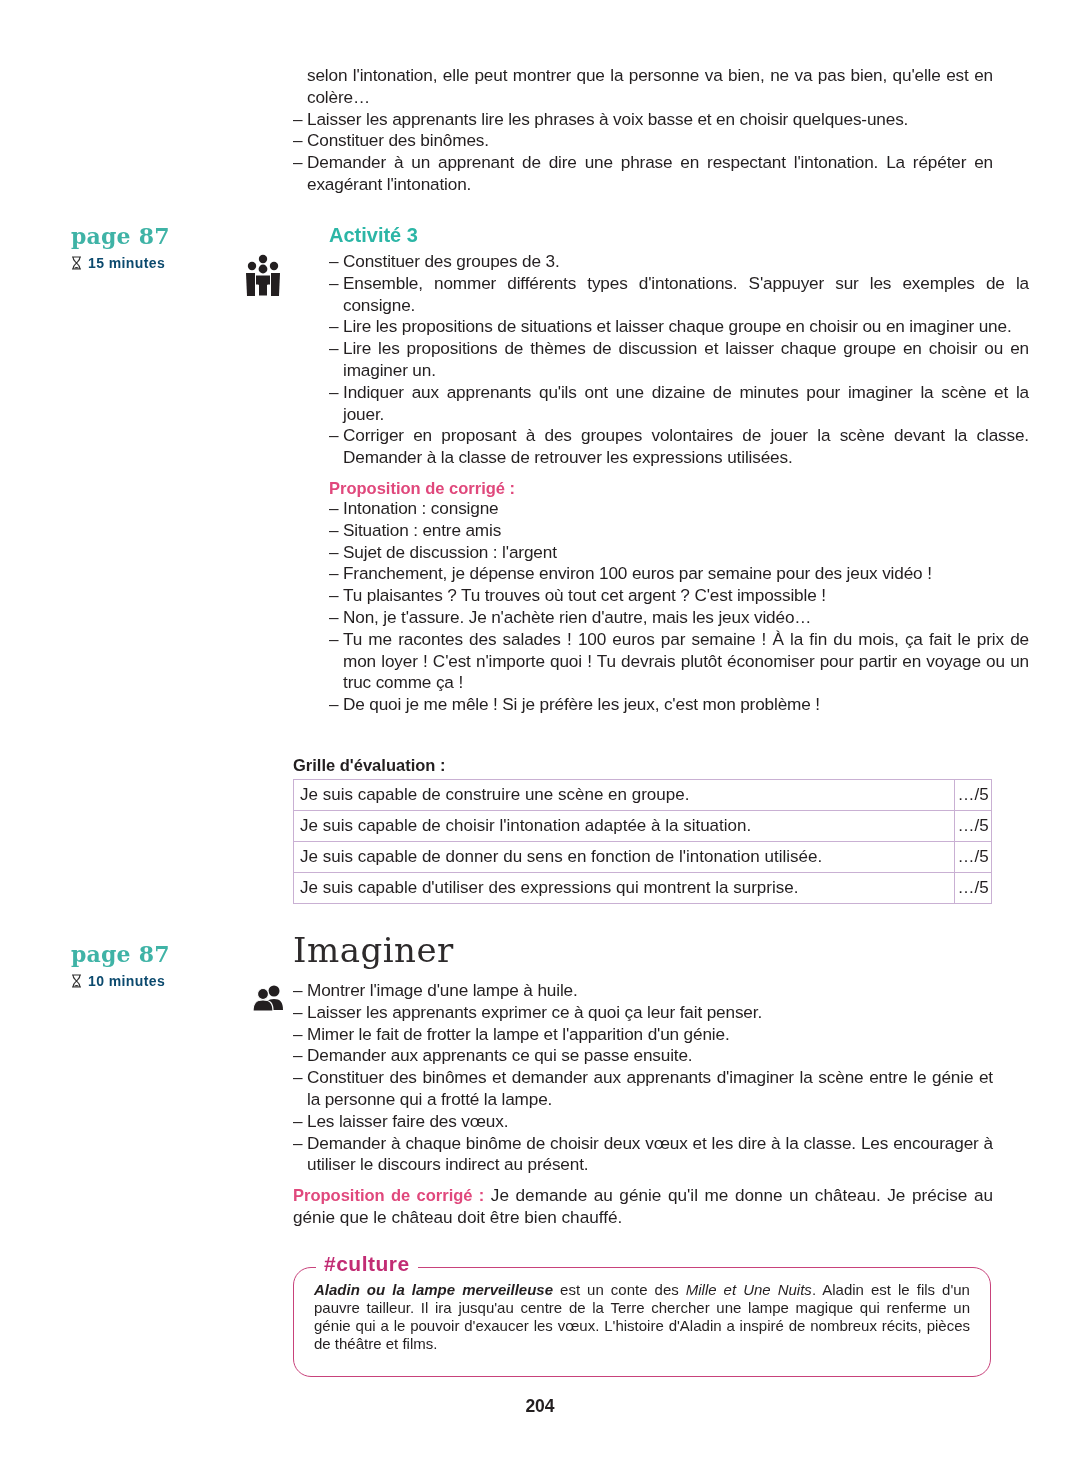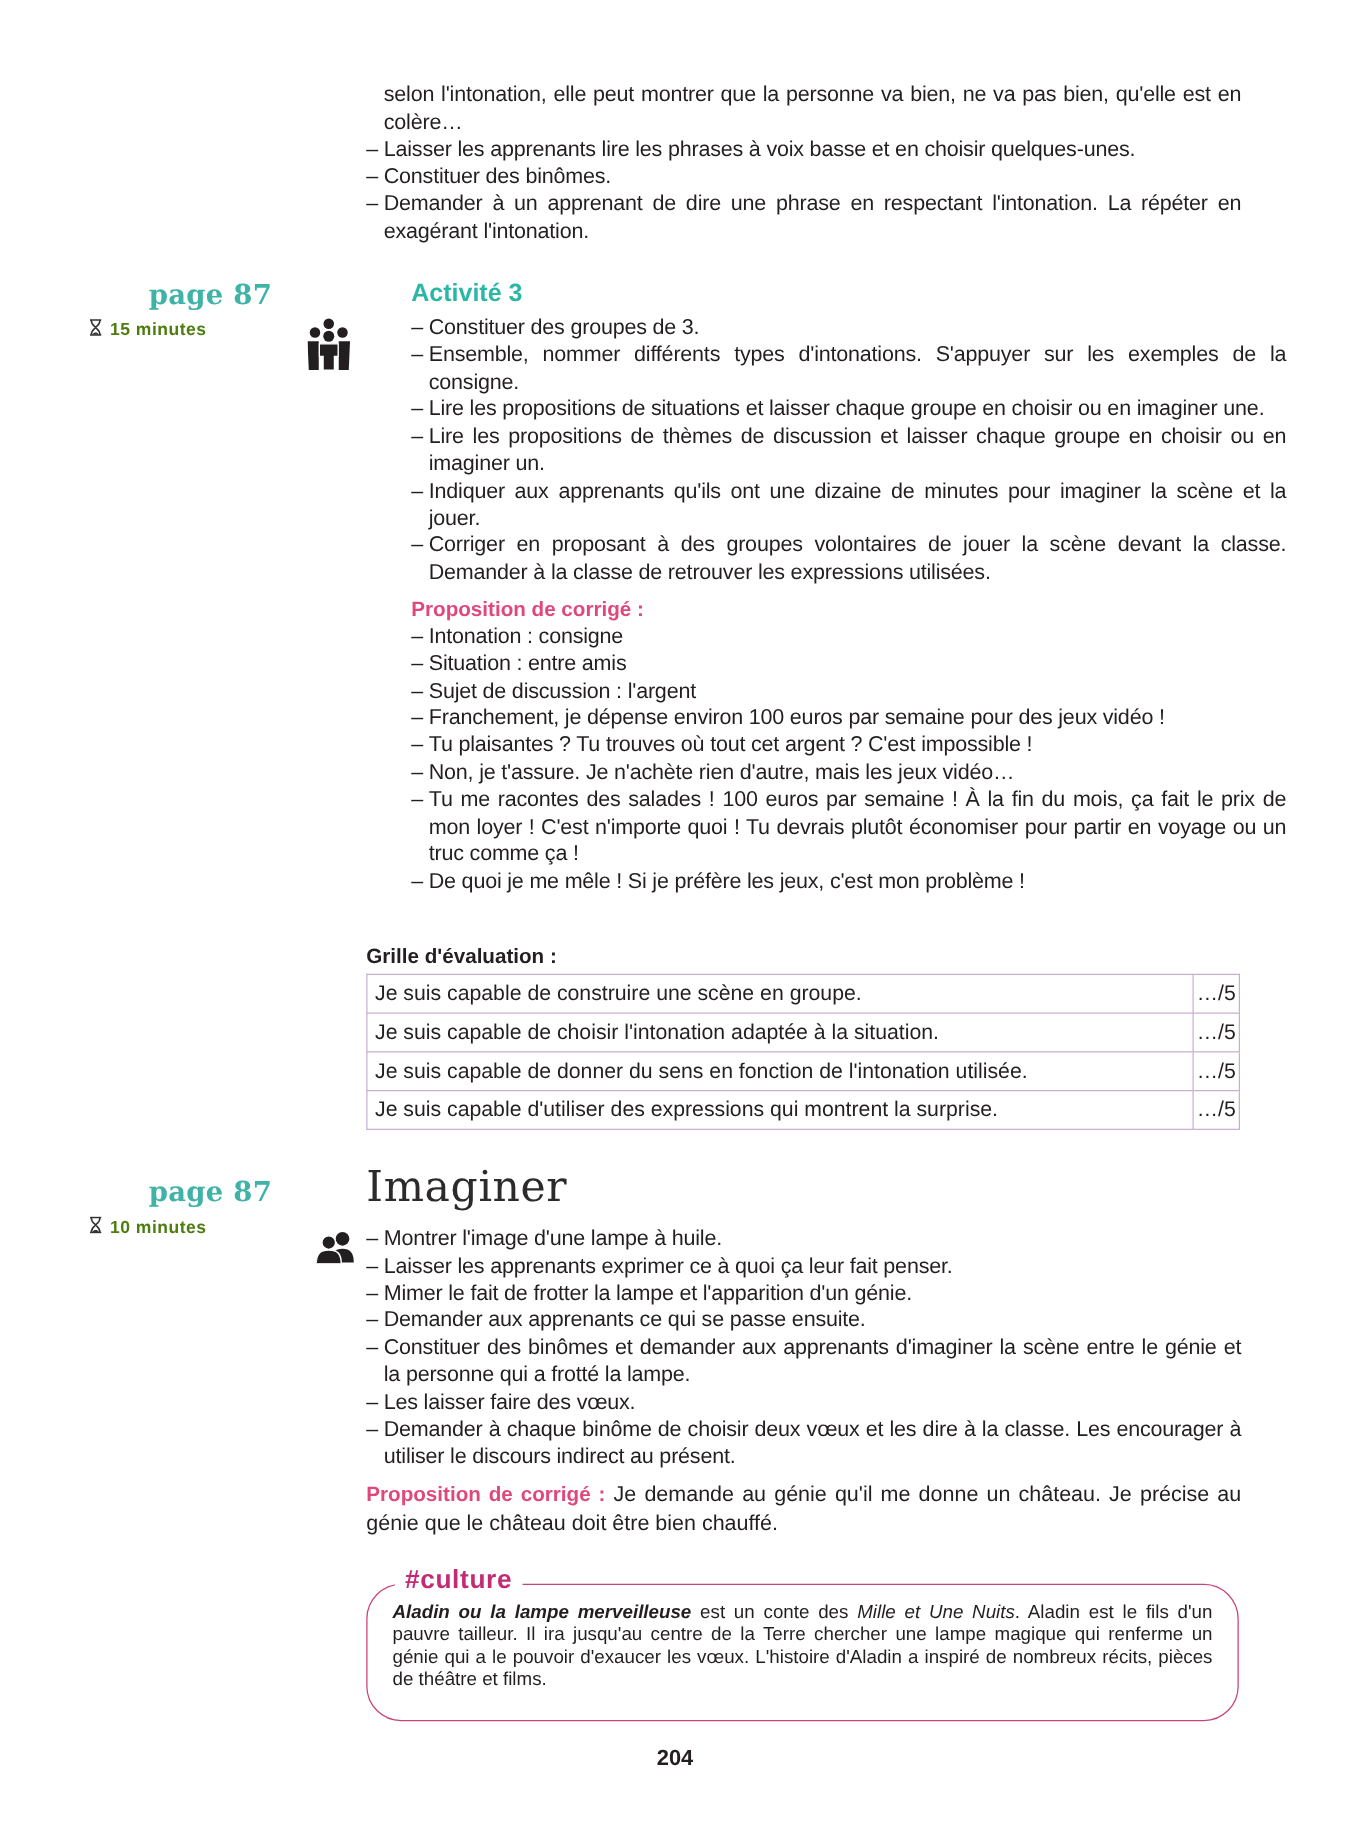--- a/index.html
+++ b/index.html
@@ -3,25 +3,25 @@
 <meta charset="utf-8">
 <style>
   html, body { margin: 0; padding: 0; background: #ffffff; }
   body {
     width: 1080px; height: 1465px; position: relative; overflow: hidden;
     font-family: "Liberation Sans", sans-serif; color: #231f20;
   }
   .col-left { position: absolute; left: 71px; width: 170px; }
   .page-ref {
     font-family: "DejaVu Serif", serif; font-weight: bold; color: #3fb3a6;
-    font-size: 22px; letter-spacing: 0.2px; line-height: 26px; margin-left: 48px;
+    font-size: 22px; letter-spacing: 0.2px; line-height: 26px;
   }
   .duration {
-    margin-top: 6px; font-size: 14px; font-weight: bold; color: #4d7c0f;
-    display: flex; align-items: flex-start; gap: 6px; letter-spacing: 0.4px;
+    margin-top: 6px; font-size: 14px; font-weight: bold; color: #0c4a6e;
+    display: flex; align-items: center; gap: 6px; letter-spacing: 0.4px;
   }
   .hourglass { width: 11px; height: 14px; display: inline-block; }
   .main { position: absolute; left: 293px; width: 700px; }
   .list { list-style: none; margin: 0; padding: 0; }
   .list li {
     position: relative; padding-left: 14px; font-size: 17.2px;
     line-height: 21.8px; text-align: justify; letter-spacing: -0.15px;
   }
   .list li::before { content: "–"; position: absolute; left: 0; top: 0; }
   .list li.cont::before { content: ""; }
@@ -38,21 +38,21 @@
     border: 1.3px solid #c9b0d3; height: 30px; padding: 0 6px; vertical-align: middle;
   }
   table.grid td.score { width: 36px; text-align: center; padding: 0; font-size: 17px; }
   .imaginer {
     font-family: "DejaVu Serif", serif; font-size: 34px;
     color: #2d2a2b; line-height: 40px; letter-spacing: 0.5px;
   }
   .para { font-size: 17.2px; line-height: 21.8px; text-align: justify; }
   .culture-box {
     position: absolute; left: 293px; top: 1267px; width: 698px; height: 110px;
-    border: 1.6px solid #c8427b; border-radius: 28px; box-sizing: border-box;
+    border: 1.6px solid #c8427b; border-radius: 18px; box-sizing: border-box;
   }
   .culture-label {
     position: absolute; left: 22px; top: -17px; background: #fff; padding: 0 8px;
     color: #c22c74; font-weight: bold; font-size: 21px; letter-spacing: 0.5px; line-height: 26px;
   }
   .culture-text {
     position: absolute; left: 20px; right: 20px; top: 13px;
     font-size: 15px; line-height: 18px; text-align: justify;
   }
   .page-number {

